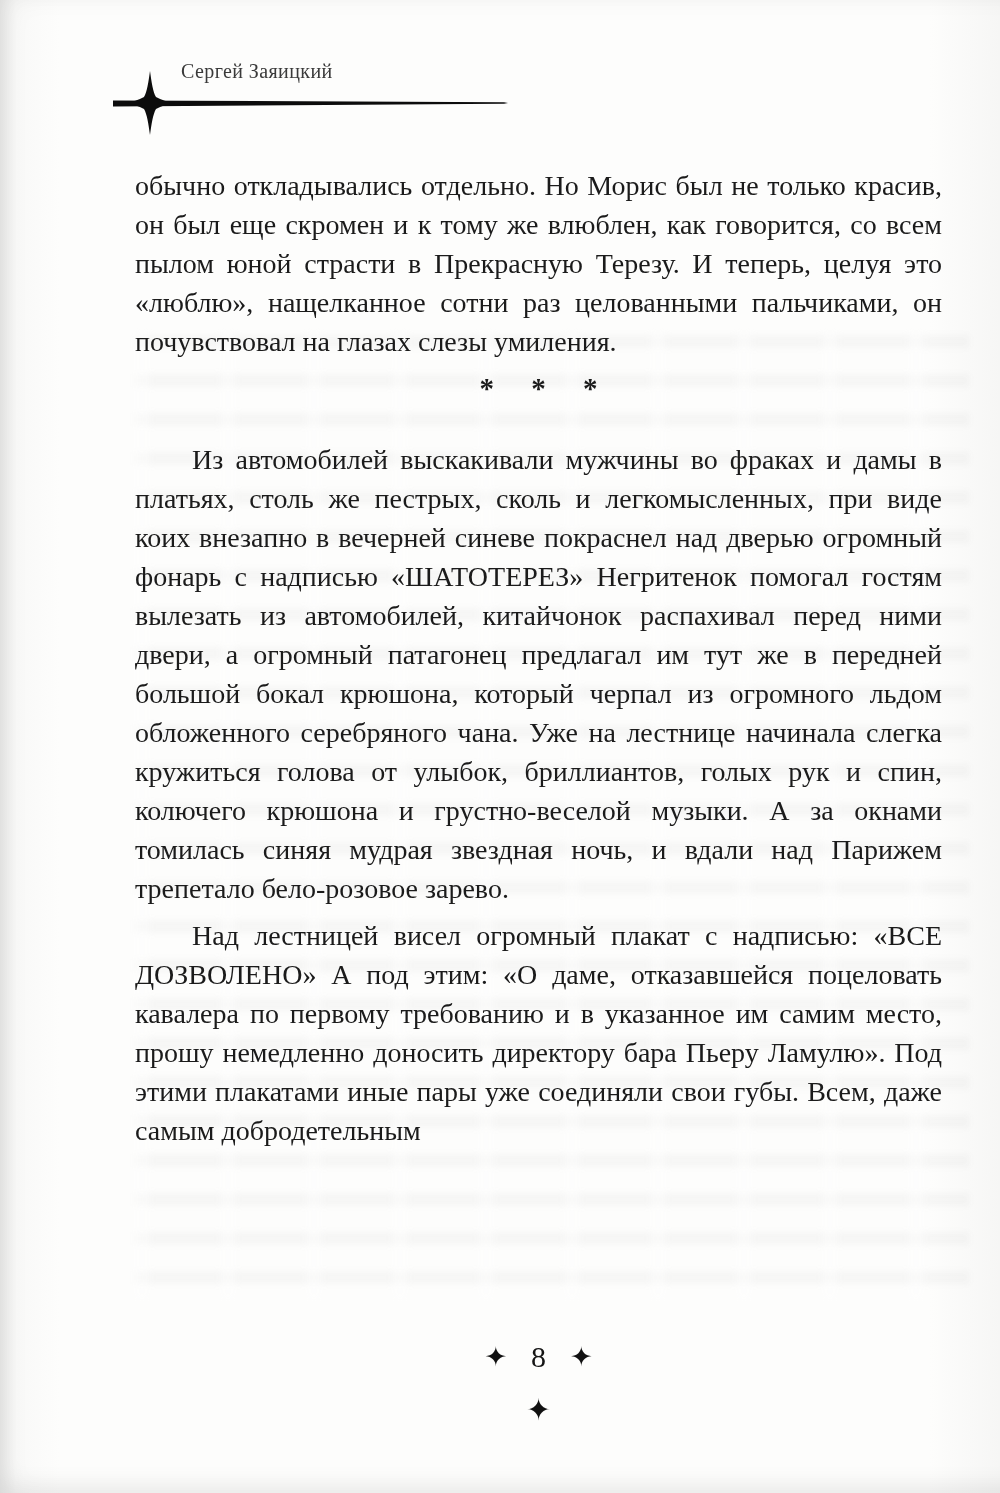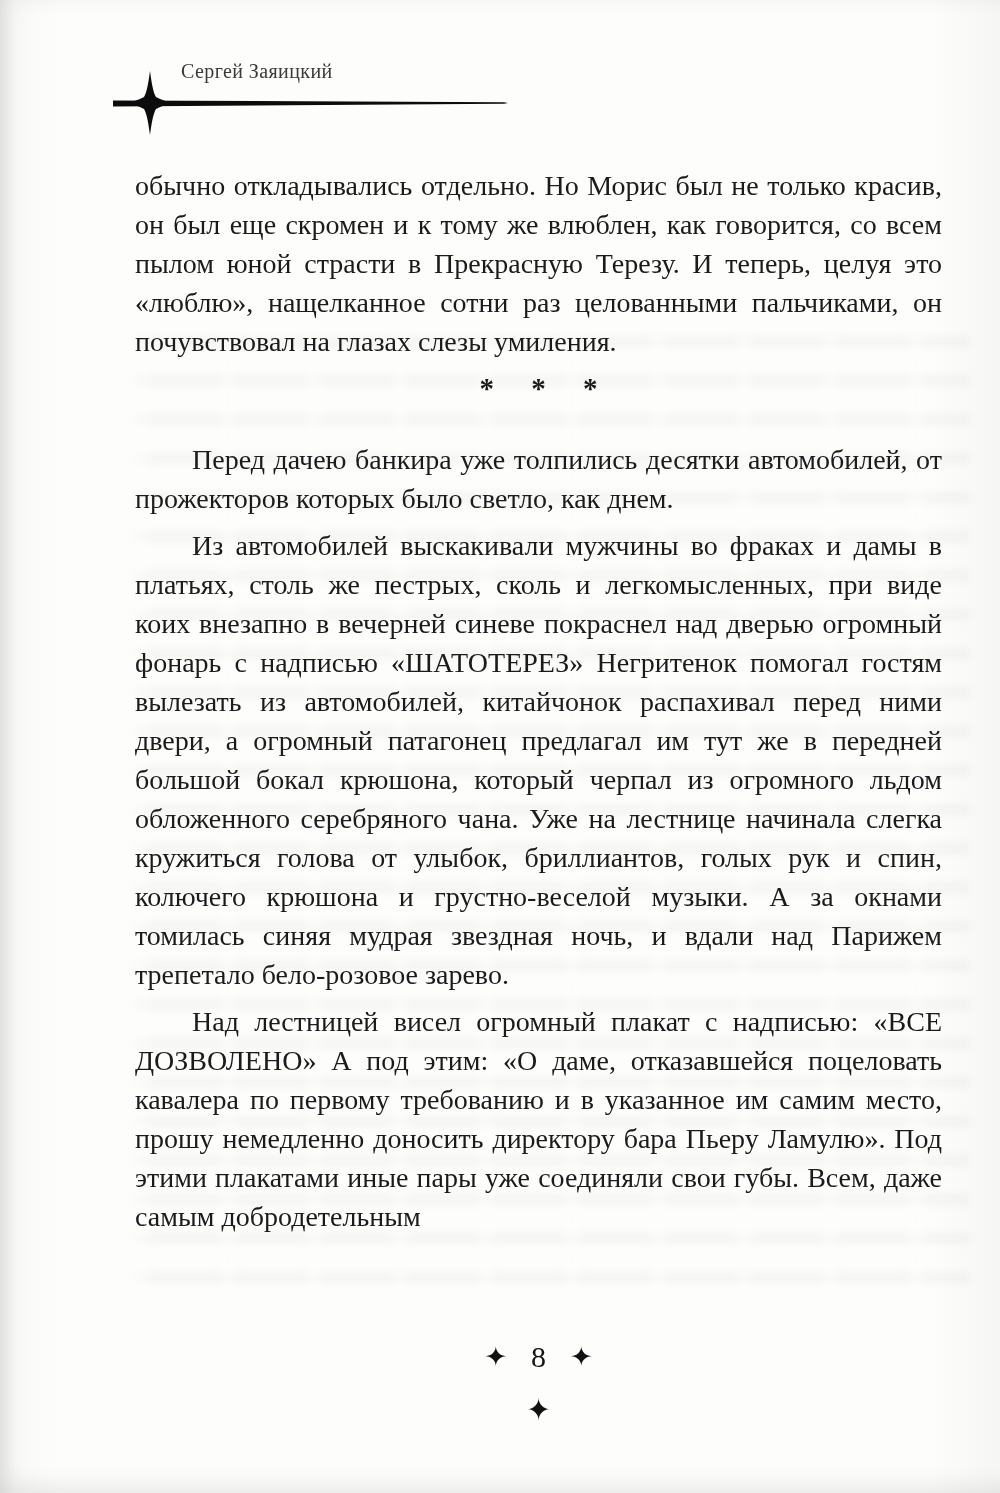--- a/index.html
+++ b/index.html
@@ -88,21 +88,20 @@
   <svg class="ornament" viewBox="0 0 396 66" xmlns="http://www.w3.org/2000/svg" aria-hidden="true">
     <path d="M1 30.5 L392 32.2 L396 33 L392 33.8 L1 36.5 Z" fill="#0c0c0c"></path>
     <path d="M38 1 C39.5 12 41 22 44 27 C49 30 56 32 63 33 C56 34 49 36 44 39 C41 44 39.5 54 38 65 C36.5 54 35 44 32 39 C27 36 20 34 13 33 C20 32 27 30 32 27 C35 22 36.5 12 38 1 Z" fill="#0c0c0c"></path>
   </svg>
 
   <div class="bleed"></div>
 
   <main class="bodytext">
     <p class="first">обычно откладывались отдельно. Но Морис был не только красив, он был еще скромен и к тому же влюблен, как говорится, со всем пылом юной страсти в Прекрасную Терезу. И теперь, целуя это «люблю», нащелканное сотни раз целованными пальчиками, он почувствовал на глазах слезы умиления.</p>
     <div class="divider">* * *</div>
-    <p>Перед дачею банкира уже толпились десятки автомобилей, от прожекторов которых было светло, как днем.</p>
     <p>Из автомобилей выскакивали мужчины во фраках и дамы в платьях, столь же пестрых, сколь и легкомысленных, при виде коих внезапно в вечерней синеве покраснел над дверью огромный фонарь с надписью «ШАТОТЕРЕЗ» Негритенок помогал гостям вылезать из автомобилей, китайчонок распахивал перед ними двери, а огромный патагонец предлагал им тут же в передней большой бокал крюшона, который черпал из огромного льдом обложенного серебряного чана. Уже на лестнице начинала слегка кружиться голова от улыбок, бриллиантов, голых рук и спин, колючего крюшона и грустно-веселой музыки. А за окнами томилась синяя мудрая звездная ночь, и вдали над Парижем трепетало бело-розовое зарево.</p>
     <p>Над лестницей висел огромный плакат с надписью: «ВСЕ ДОЗВОЛЕНО» А под этим: «О даме, отказавшейся поцеловать кавалера по первому требованию и в указанное им самим место, прошу немедленно доносить директору бара Пьеру Ламулю». Под этими плакатами иные пары уже соединяли свои губы. Всем, даже самым добродетельным</p>
   </main>
 
   <footer class="footer">
     <div class="pageno-row">
       <span class="star-glyph">✦</span>
       <span class="pageno">8</span>
       <span class="star-glyph">✦</span>
     </div>

